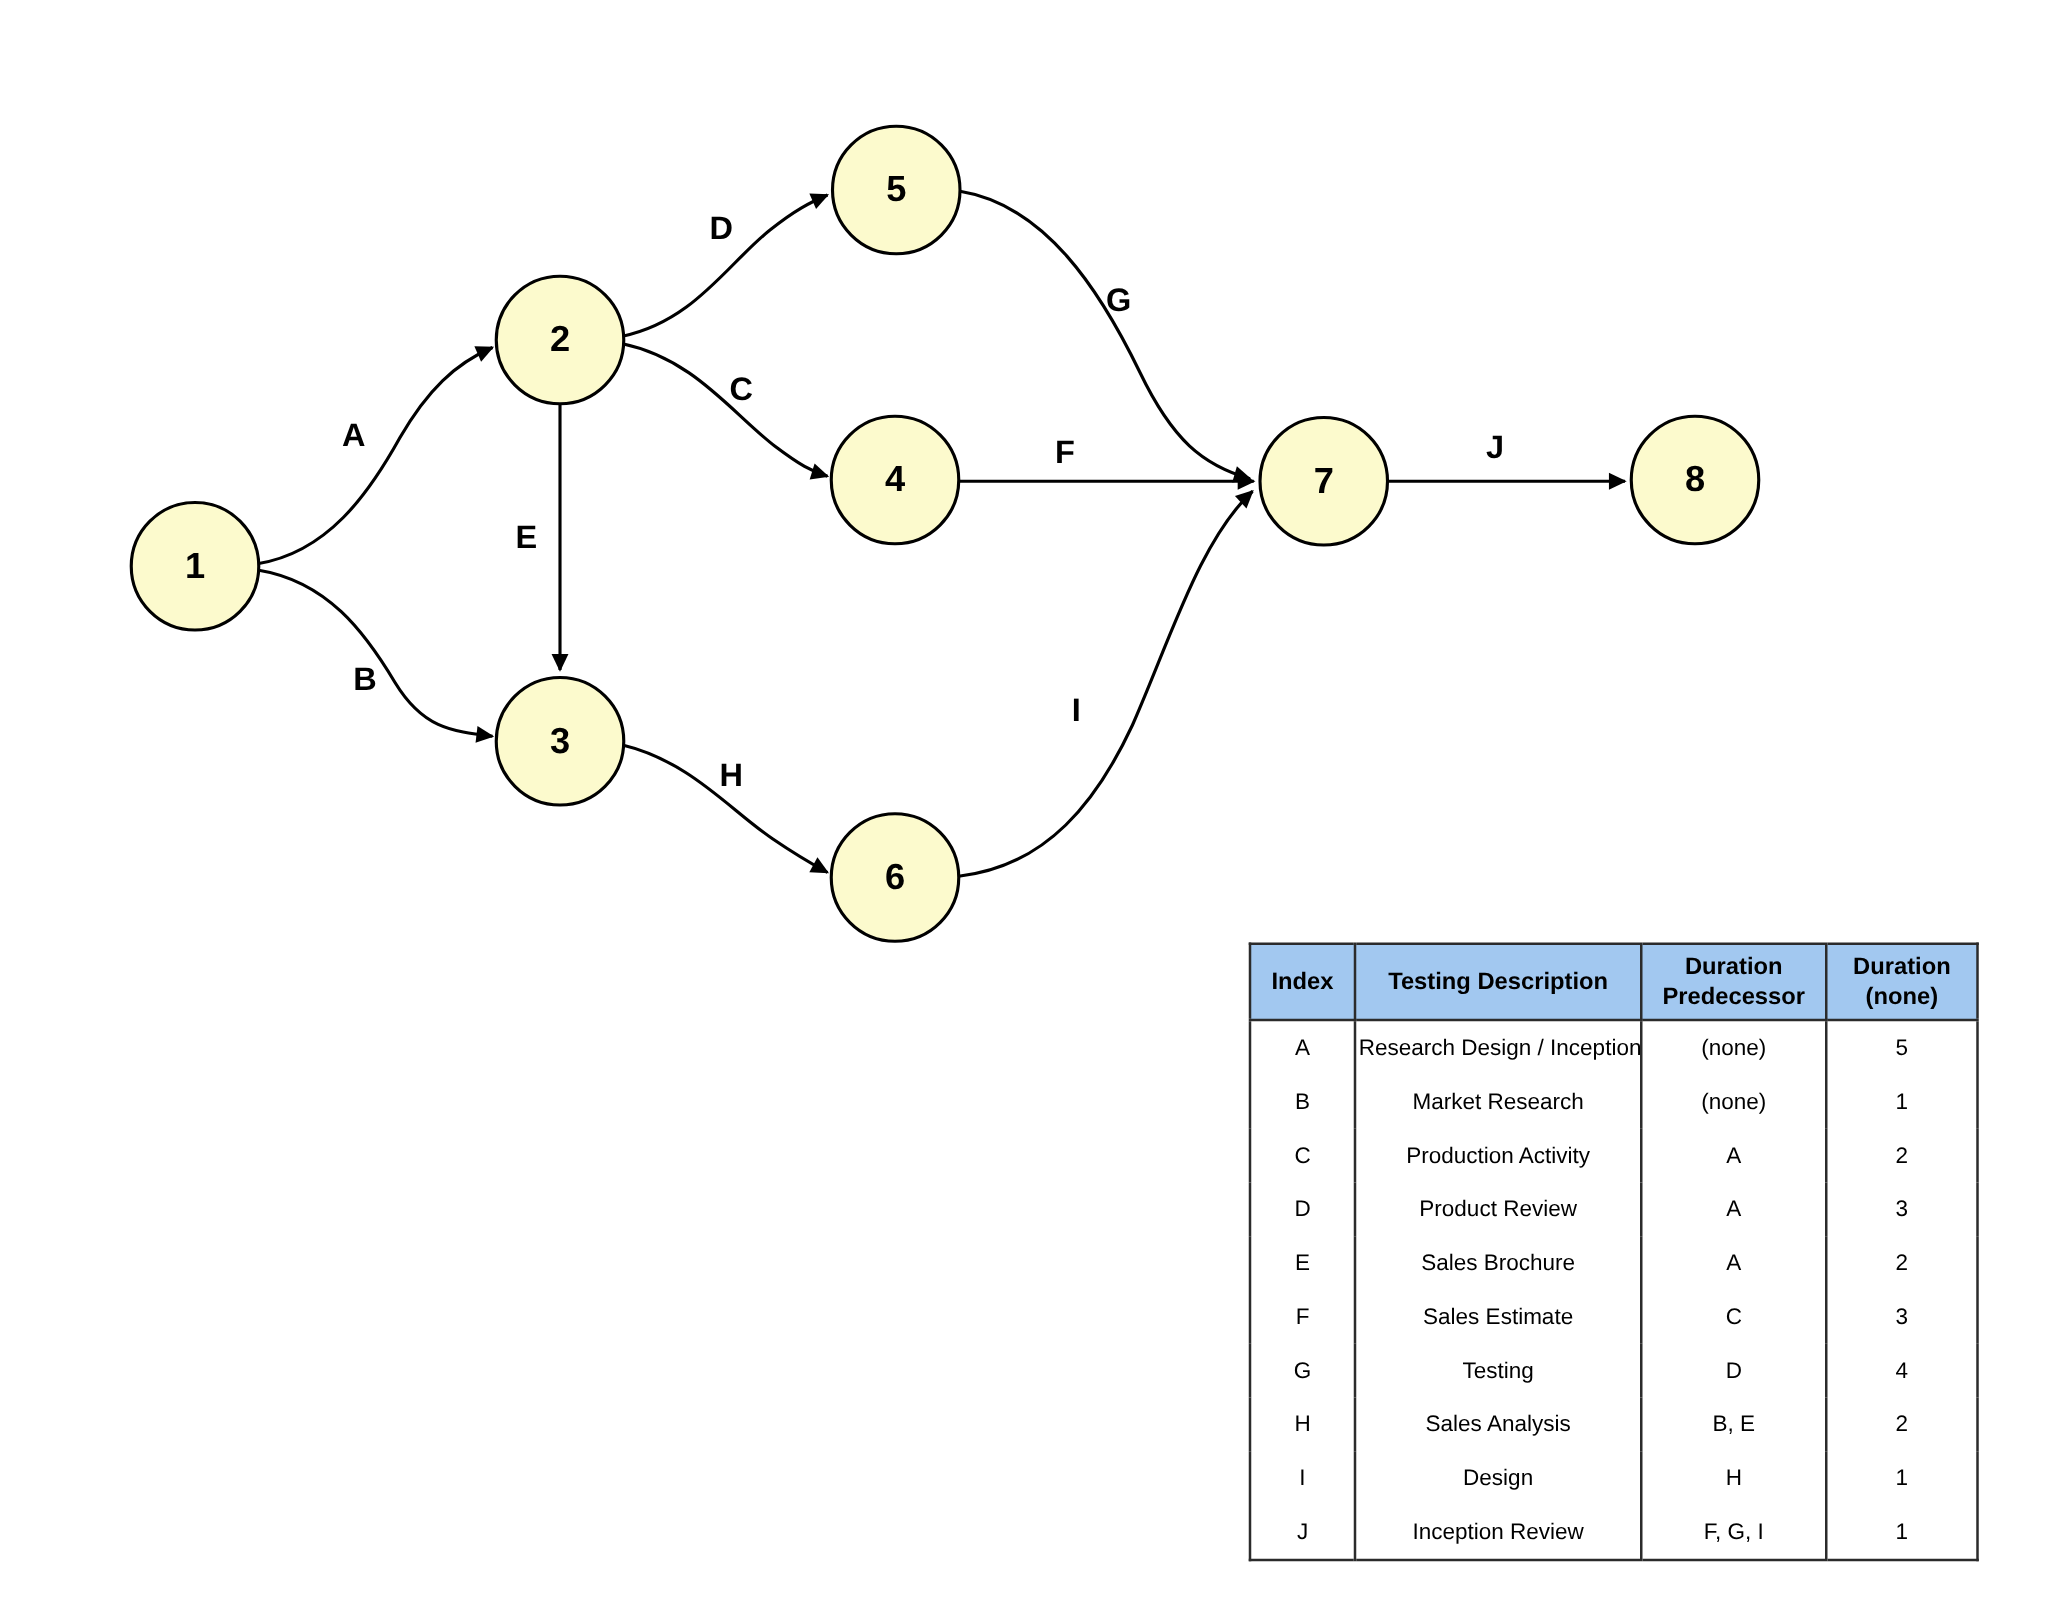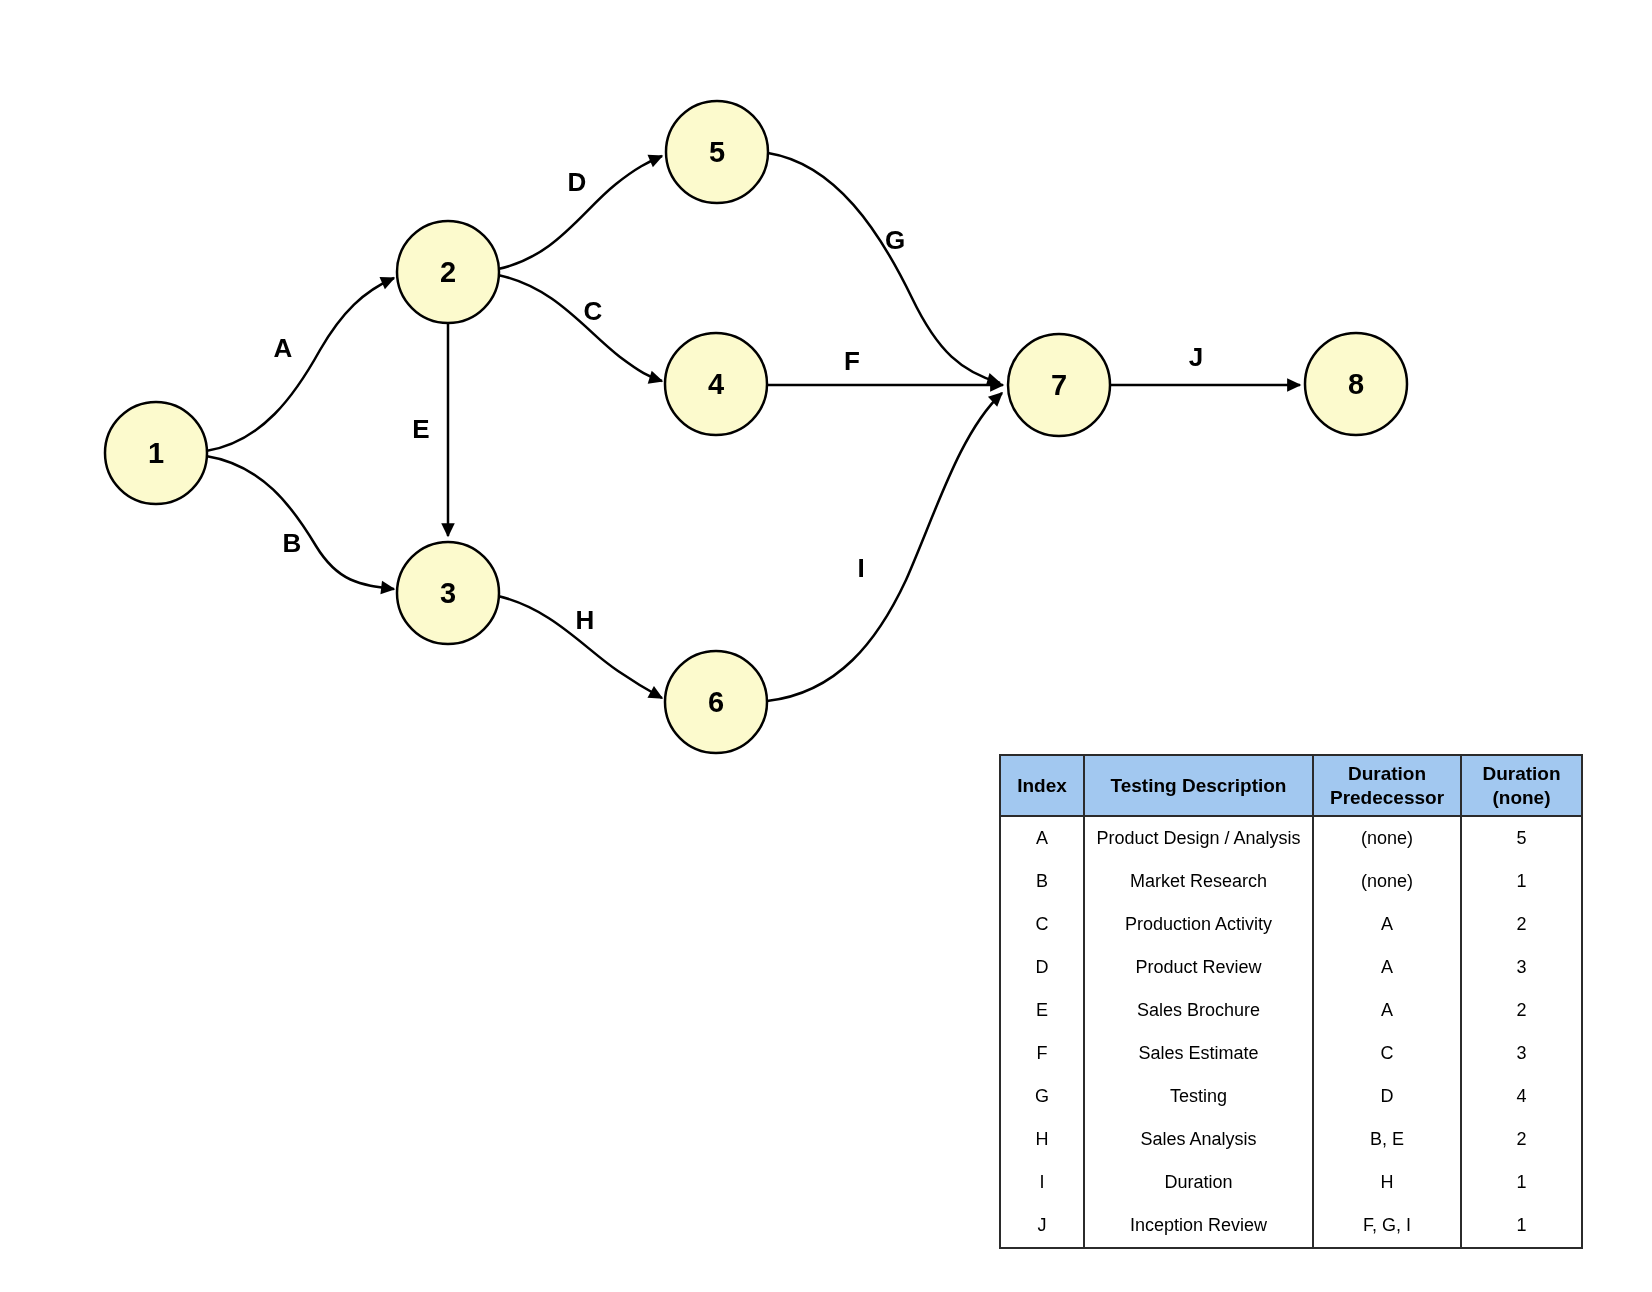--- a/index.html
+++ b/index.html
@@ -188,21 +188,21 @@
         <tr>
           <th>Index</th>
           <th>Testing Description</th>
           <th>Duration Predecessor</th>
           <th>Duration (none)</th>
         </tr>
       </thead>
       <tbody>
         <tr>
           <td>A</td>
-          <td>Product Design / Analysis</td>
+          <td>Research Design / Inception</td>
           <td>(none)</td>
           <td>5</td>
         </tr>
         <tr>
           <td>B</td>
           <td>Market Research</td>
           <td>(none)</td>
           <td>1</td>
         </tr>
         <tr>
@@ -236,21 +236,21 @@
           <td>4</td>
         </tr>
         <tr>
           <td>H</td>
           <td>Sales Analysis</td>
           <td>B, E</td>
           <td>2</td>
         </tr>
         <tr>
           <td>I</td>
-          <td>Duration</td>
+          <td>Design</td>
           <td>H</td>
           <td>1</td>
         </tr>
         <tr>
           <td>J</td>
           <td>Inception Review</td>
           <td>F, G, I</td>
           <td>1</td>
         </tr>
       </tbody>

